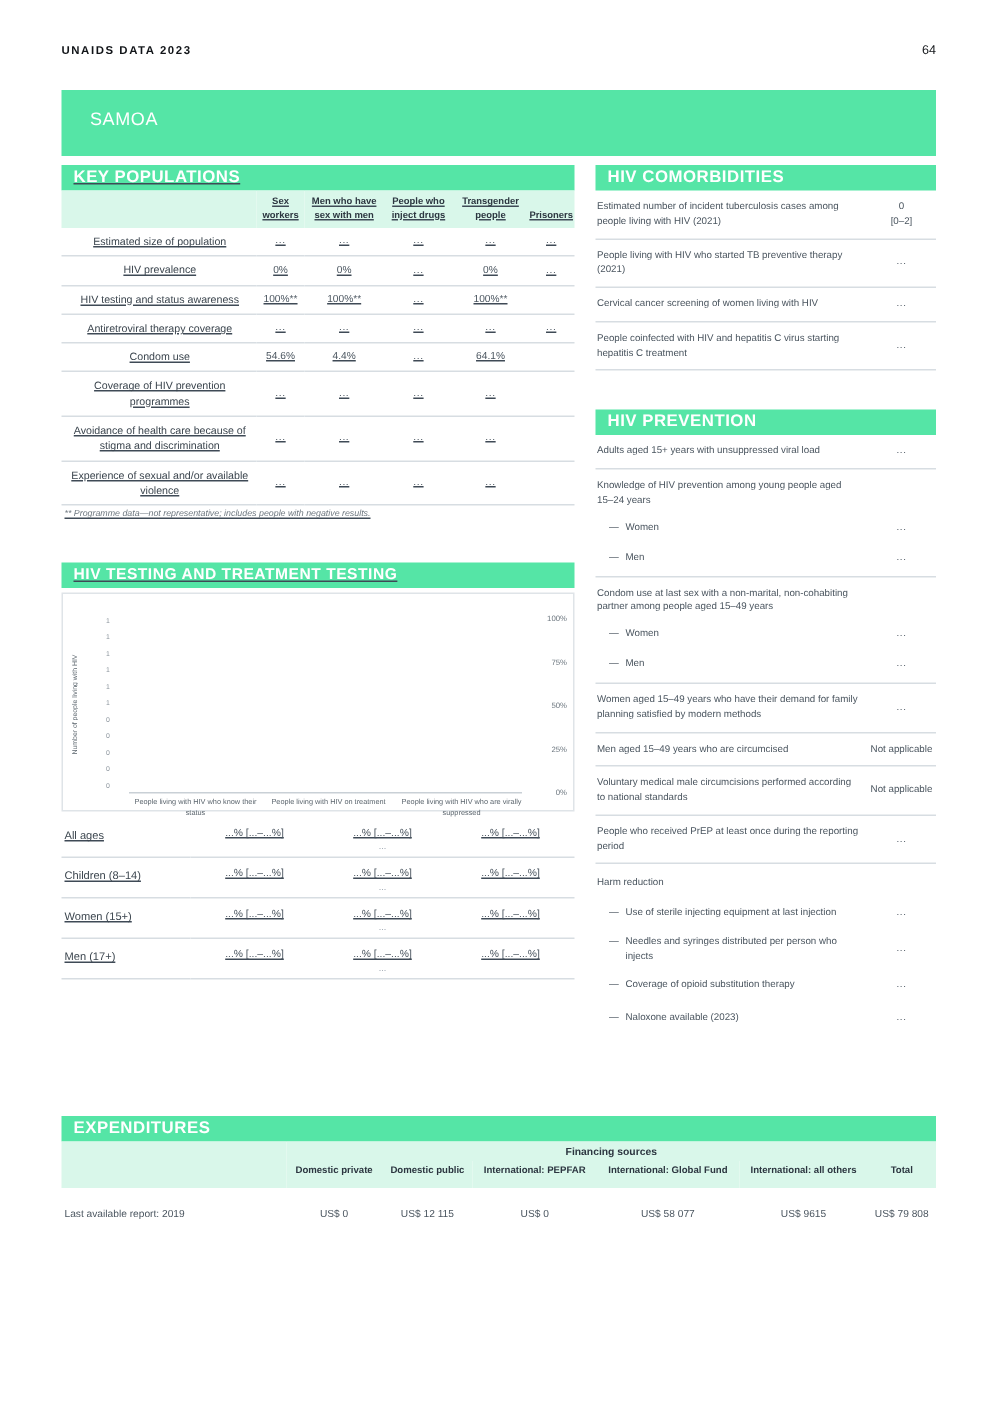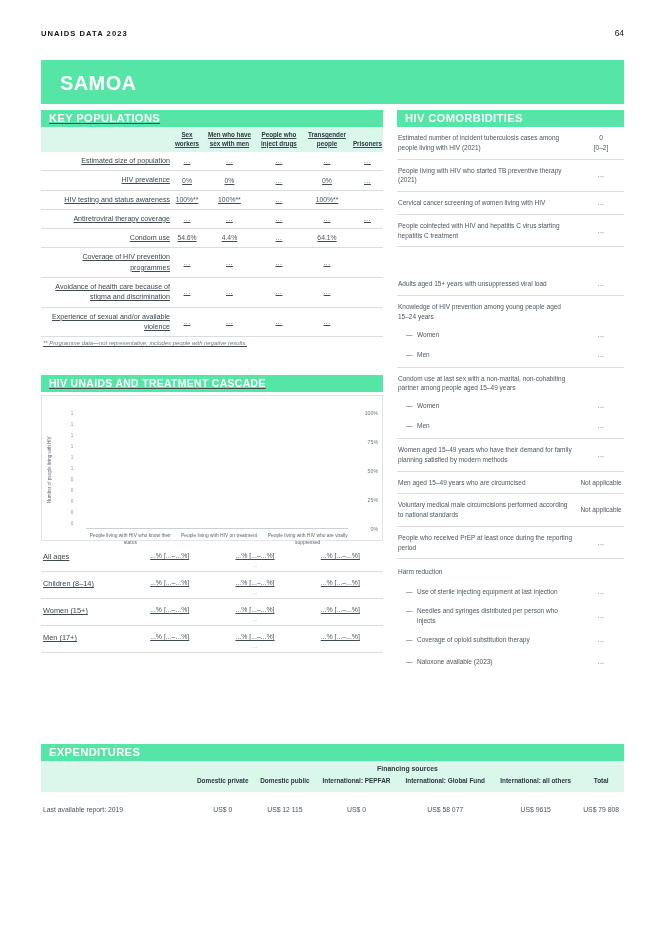--- a/index.html
+++ b/index.html
@@ -24,21 +24,21 @@
   }
   .topbar .pageno { font-size:8.4px; font-weight:normal; color:#111418; }
 
   
   .country-banner {
     position:absolute; left:41px; top:60px; width:583px; height:44px;
     background:#55e5a6;
   }
   .country-banner .country-name {
     position:absolute; left:19px; top:12px;
-    font-size:20px; font-weight:bold; color:#ffffff; letter-spacing:0.4px;
+    font-size:12px; font-weight:normal; color:#ffffff; letter-spacing:0.4px;
   }
 
   
   .col-left  { position:absolute; left:41px;  top:110px; width:342px;text-decoration:underline; }
   .col-right { position:absolute; left:397px; top:110px; width:227px; }
 
   
   .sec-bar {
     background:#55e5a6; color:#ffffff;
     font-size:11.2px; font-weight:bold; letter-spacing:0.35px;
@@ -57,21 +57,21 @@
     padding:4px 1px 4px 1px; line-height:1.35;
   }
   .kp-table th.rowlabel { text-align:left; width:130px; }
   .kp-table td {
     font-size:6.8px; color:#4a555f;
     padding:4px 1px; text-align:center; vertical-align:middle;
     border-bottom:0.6px solid #d7dde2;
     line-height:1.45;
   }
   .kp-table td.rowlabel {
-    text-align:right; color:#3b454e; font-size:7.1px; padding-left:2px;
+    text-align:center; color:#3b454e; font-size:7.1px; padding-left:2px;
   }
   .kp-table tr:last-child td { border-bottom:0.6px solid #d7dde2; }
   .dots { color:#9aa4ad; letter-spacing:0.4px; font-size:6.6px; }
   .kp-note {
     font-size:5.9px; font-style:italic; color:#6e7880;
     margin-top:3px; padding-left:2px;
   }
 
   
   .cascade-wrap { margin-top:29px; }
@@ -257,21 +257,21 @@
           <td class="dots">...</td>
           <td class="dots">...</td>
           <td class="dots">...</td>
           <td></td>
         </tr>
       </tbody>
     </table>
     <div class="kp-note">** Programme data—not representative; includes people with negative results.</div>
 
     <div class="cascade-wrap">
-      <div class="sec-bar small">HIV UNAIDS AND TREATMENT CASCADE</div>
+      <div class="sec-bar small">HIV TESTING AND TREATMENT TESTING</div>
 
       <div class="chart-box">
         <div class="y-axis-title">Number of people living with HIV</div>
 
         <div class="y-ticks">
           <span>1</span>
           <span>1</span>
           <span>1</span>
           <span>1</span>
           <span>1</span>
@@ -362,20 +362,21 @@
         <div class="label">Cervical cancer screening of women living with HIV</div>
         <div class="value dots">...</div>
       </div>
       <div class="row">
         <div class="label">People coinfected with HIV and hepatitis C virus starting hepatitis C treatment</div>
         <div class="value dots">...</div>
       </div>
     </div>
 
     <div class="prevention-wrap">
+      <div class="sec-bar">HIV PREVENTION</div>
       <div class="kv-list">
 
         <div class="row">
           <div class="label">Adults aged 15+ years with unsuppressed viral load</div>
           <div class="value dots">...</div>
         </div>
 
         <div class="row nb">
           <div class="label head">Knowledge of HIV prevention among young people aged 15–24 years</div>
           <div class="value"></div>

